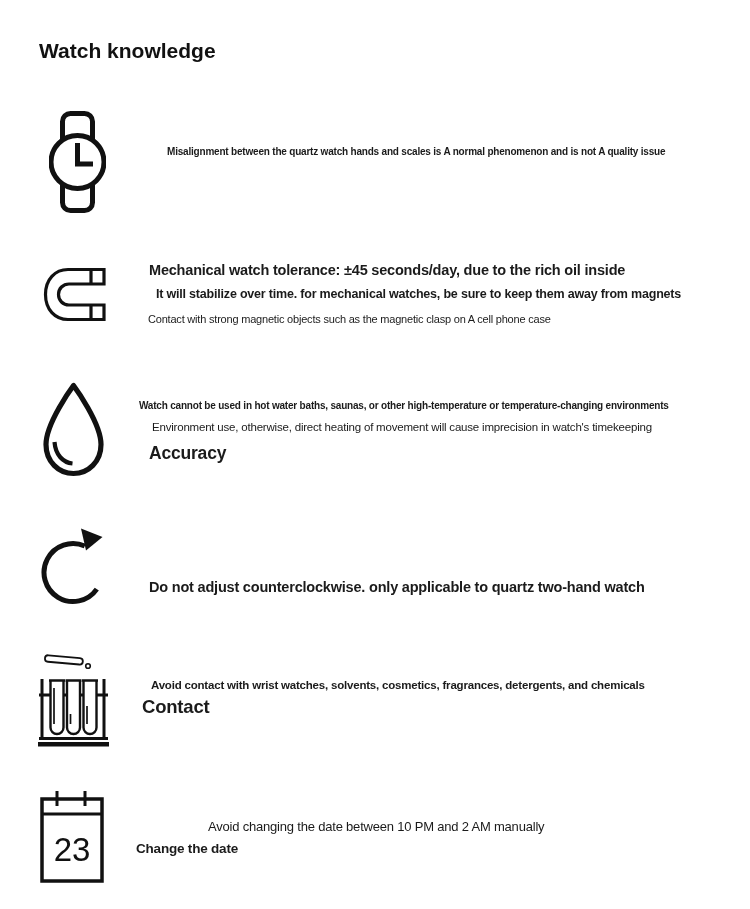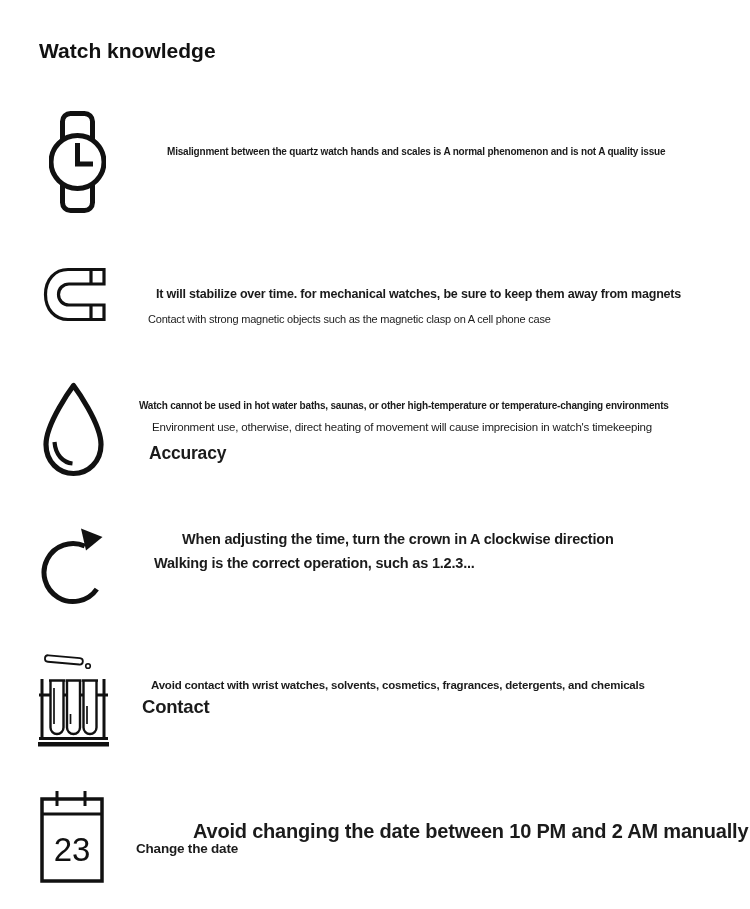--- a/index.html
+++ b/index.html
@@ -38,21 +38,21 @@
   .s3b { left:152px; top:421px; font-size:11.5px; font-weight:400; }
   .s3c { left:149px; top:444px; font-size:17.5px; font-weight:700; }
   
   .s4a { left:182px; top:532px; font-size:14.5px; font-weight:700; }
   .s4b { left:154px; top:556px; font-size:14.5px; font-weight:700; }
   .s4c { left:149px; top:580px; font-size:14.5px; font-weight:700; }
   
   .s5a { left:151px; top:679px; font-size:11.5px; font-weight:700; }
   .s5b { left:142px; top:697px; font-size:18.5px; font-weight:700; }
   
-  .s6a { left:193px; top:820px; font-size:20px;   font-weight:700; }
+  .s6a { left:208px; top:820px; font-size:13px;   font-weight:400; }
   .s6b { left:136px; top:842px; font-size:13.5px; font-weight:700; }
 </style>
 </head>
 <body>
 
 <div class="page">
 
   <h1 class="title">Watch knowledge</h1>
 
   <span class="icon ic-watch">
@@ -63,41 +63,41 @@
     </svg>
   </span>
   <p class="line s1a">Misalignment between the quartz watch hands and scales is A normal phenomenon and is not A quality issue</p>
 
   <span class="icon ic-magnet">
     <svg viewBox="0 0 64 59" xmlns="http://www.w3.org/2000/svg">
       <path d="M62,4.5 L26,4.5 C13,4.5 3.5,14.5 3.5,29.5 C3.5,44.5 13,54.5 26,54.5 L62,54.5 L62,40 L27,40 C21,40 16.5,35.5 16.5,29.5 C16.5,23.5 21,19 27,19 L62,19 Z" fill="none" stroke="#111" stroke-width="3.2"></path>
       <path d="M49,4.5 V19 M49,40 V54.5" fill="none" stroke="#111" stroke-width="3.2"></path>
     </svg>
   </span>
+  <p class="line s2a">Mechanical watch tolerance: ±45 seconds/day, due to the rich oil inside</p>
   <p class="line s2b">It will stabilize over time. for mechanical watches, be sure to keep them away from magnets</p>
   <p class="line s2c">Contact with strong magnetic objects such as the magnetic clasp on A cell phone case</p>
 
   <span class="icon ic-drop">
     <svg viewBox="0 0 69 97" xmlns="http://www.w3.org/2000/svg">
       <path d="M34.5,4.5 C33,6.5 7,42 7,63.5 C7,80.5 19.5,92.5 34.5,92.5 C49.5,92.5 62,80.5 62,63.5 C62,42 36,6.5 34.5,4.5 Z" fill="none" stroke="#111" stroke-width="5.2" stroke-linejoin="round"></path>
       <path d="M15.5,61 C16.5,74 24,81.5 33.5,82.5" fill="none" stroke="#111" stroke-width="4.2"></path>
     </svg>
   </span>
   <p class="line s3b">Environment use, otherwise, direct heating of movement will cause imprecision in watch's timekeeping</p>
   <p class="line s3a">Watch cannot be used in hot water baths, saunas, or other high-temperature or temperature-changing environments</p>
   <p class="line s3c">Accuracy</p>
 
   <span class="icon ic-arrow">
     <svg viewBox="0 0 70 83" xmlns="http://www.w3.org/2000/svg">
       <path d="M56.8,65.1 A29,29 0 1 1 44.8,22" fill="none" stroke="#111" stroke-width="5"></path>
       <polygon points="41,4.5 62.5,13 46,26.5" fill="#111"></polygon>
     </svg>
   </span>
-  <p class="line s4a">When adjusting the time, turn the crown in A clockwise direction</p>
-  <p class="line s4b">Walking is the correct operation, such as 1.2.3...</p>
+  <p class="line s4c">Do not adjust counterclockwise. only applicable to quartz two-hand watch</p>
 
   <span class="icon ic-tubes">
     <svg viewBox="0 0 72 97" xmlns="http://www.w3.org/2000/svg">
       <rect x="7" y="5" width="38" height="6.5" rx="3.2" transform="rotate(5 7 8)" fill="none" stroke="#111" stroke-width="1.8"></rect>
       <circle cx="50" cy="16" r="2.3" fill="none" stroke="#111" stroke-width="1.6"></circle>
       <path d="M4,29 V87 M66,29 V87" fill="none" stroke="#111" stroke-width="3"></path>
       <path d="M1,45 H70" fill="none" stroke="#111" stroke-width="3"></path>
       <path d="M12.5,31 V77.5 A6.5,6.5 0 0 0 25.5,77.5 V31" fill="#fff" stroke="#111" stroke-width="2.4"></path>
       <path d="M29,31 V77.5 A6.5,6.5 0 0 0 42,77.5 V31" fill="#fff" stroke="#111" stroke-width="2.4"></path>
       <path d="M45.5,31 V77.5 A6.5,6.5 0 0 0 58.5,77.5 V31" fill="#fff" stroke="#111" stroke-width="2.4"></path>

